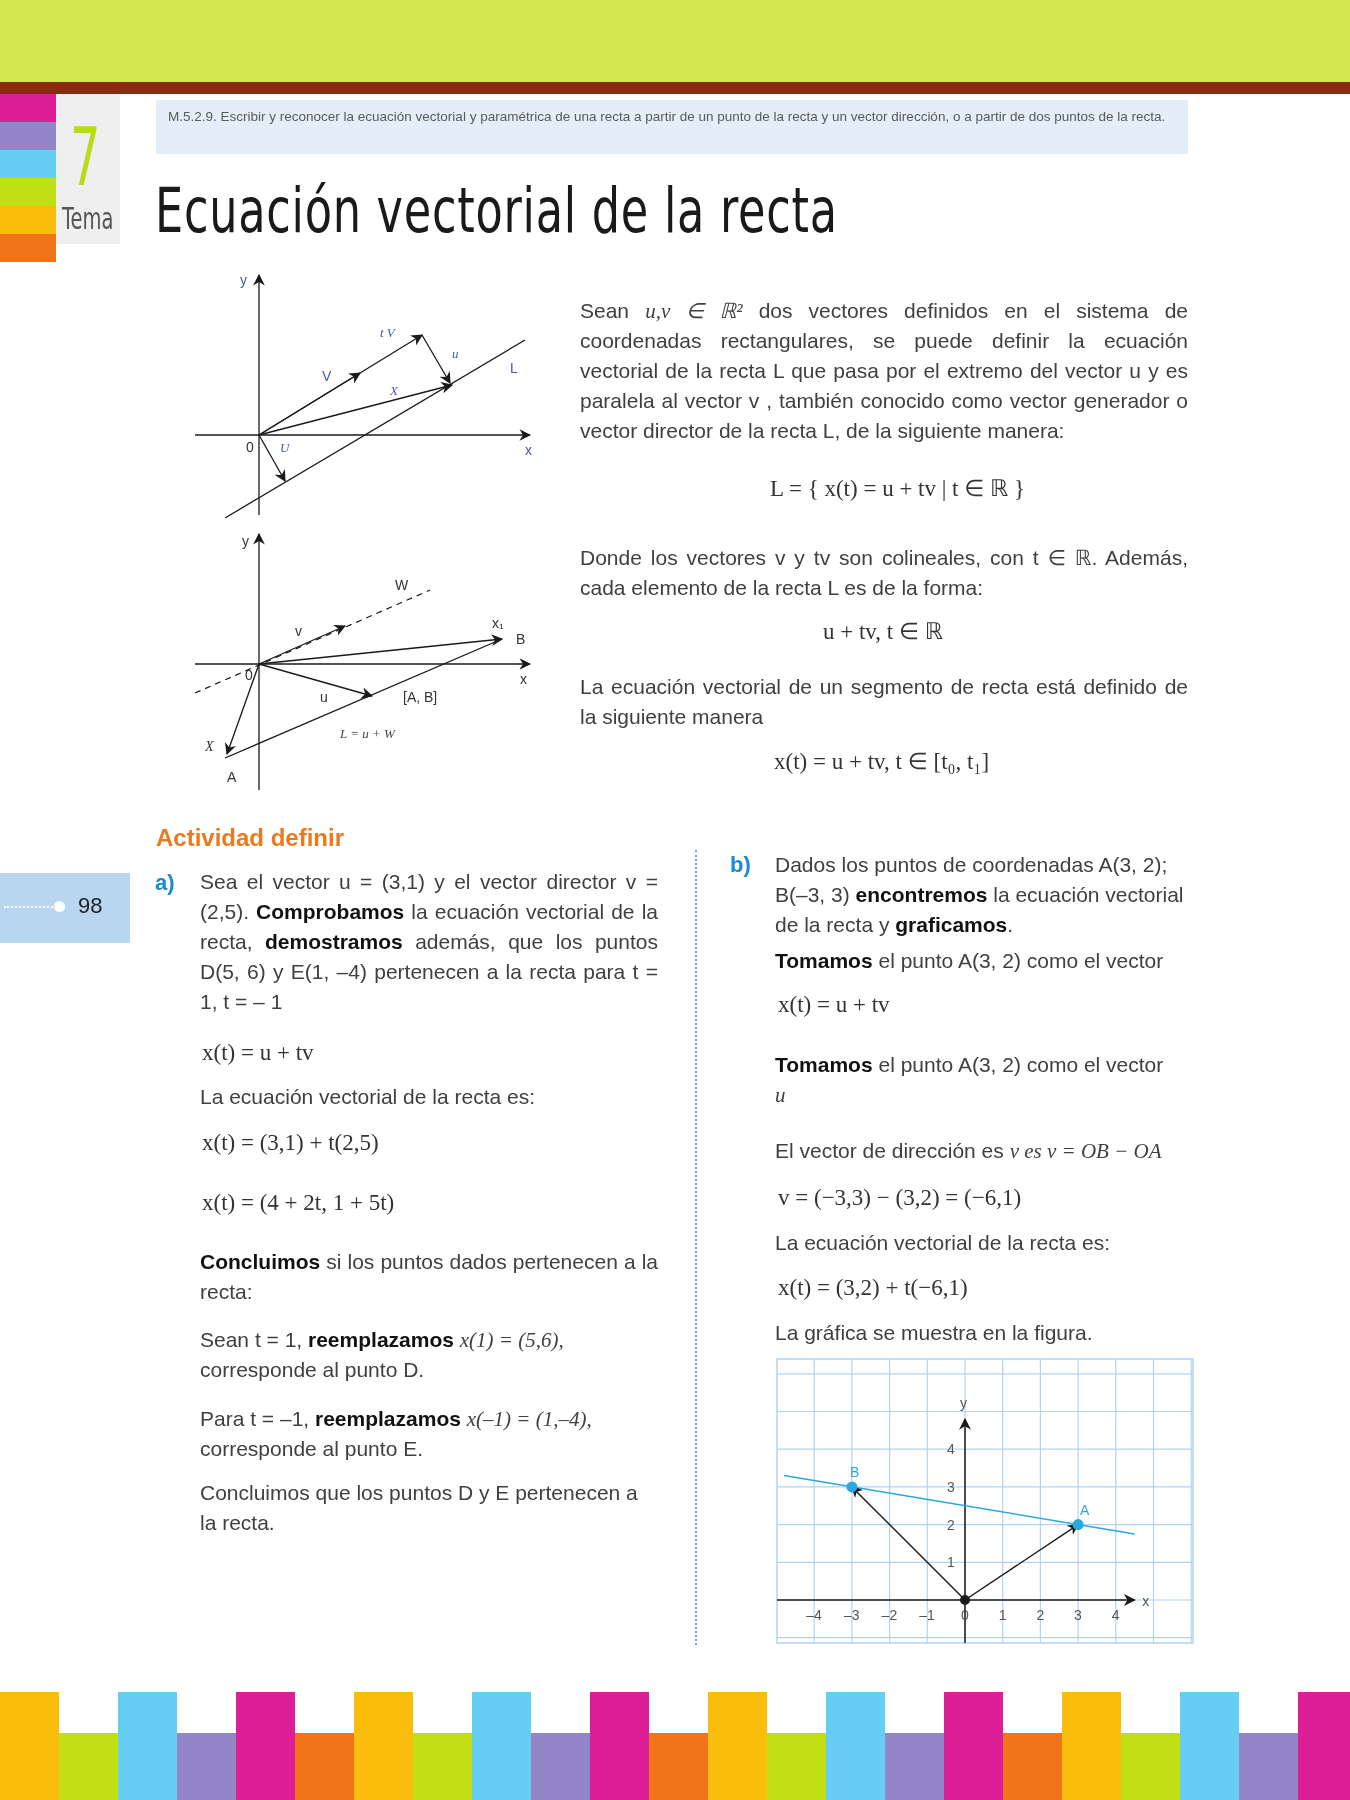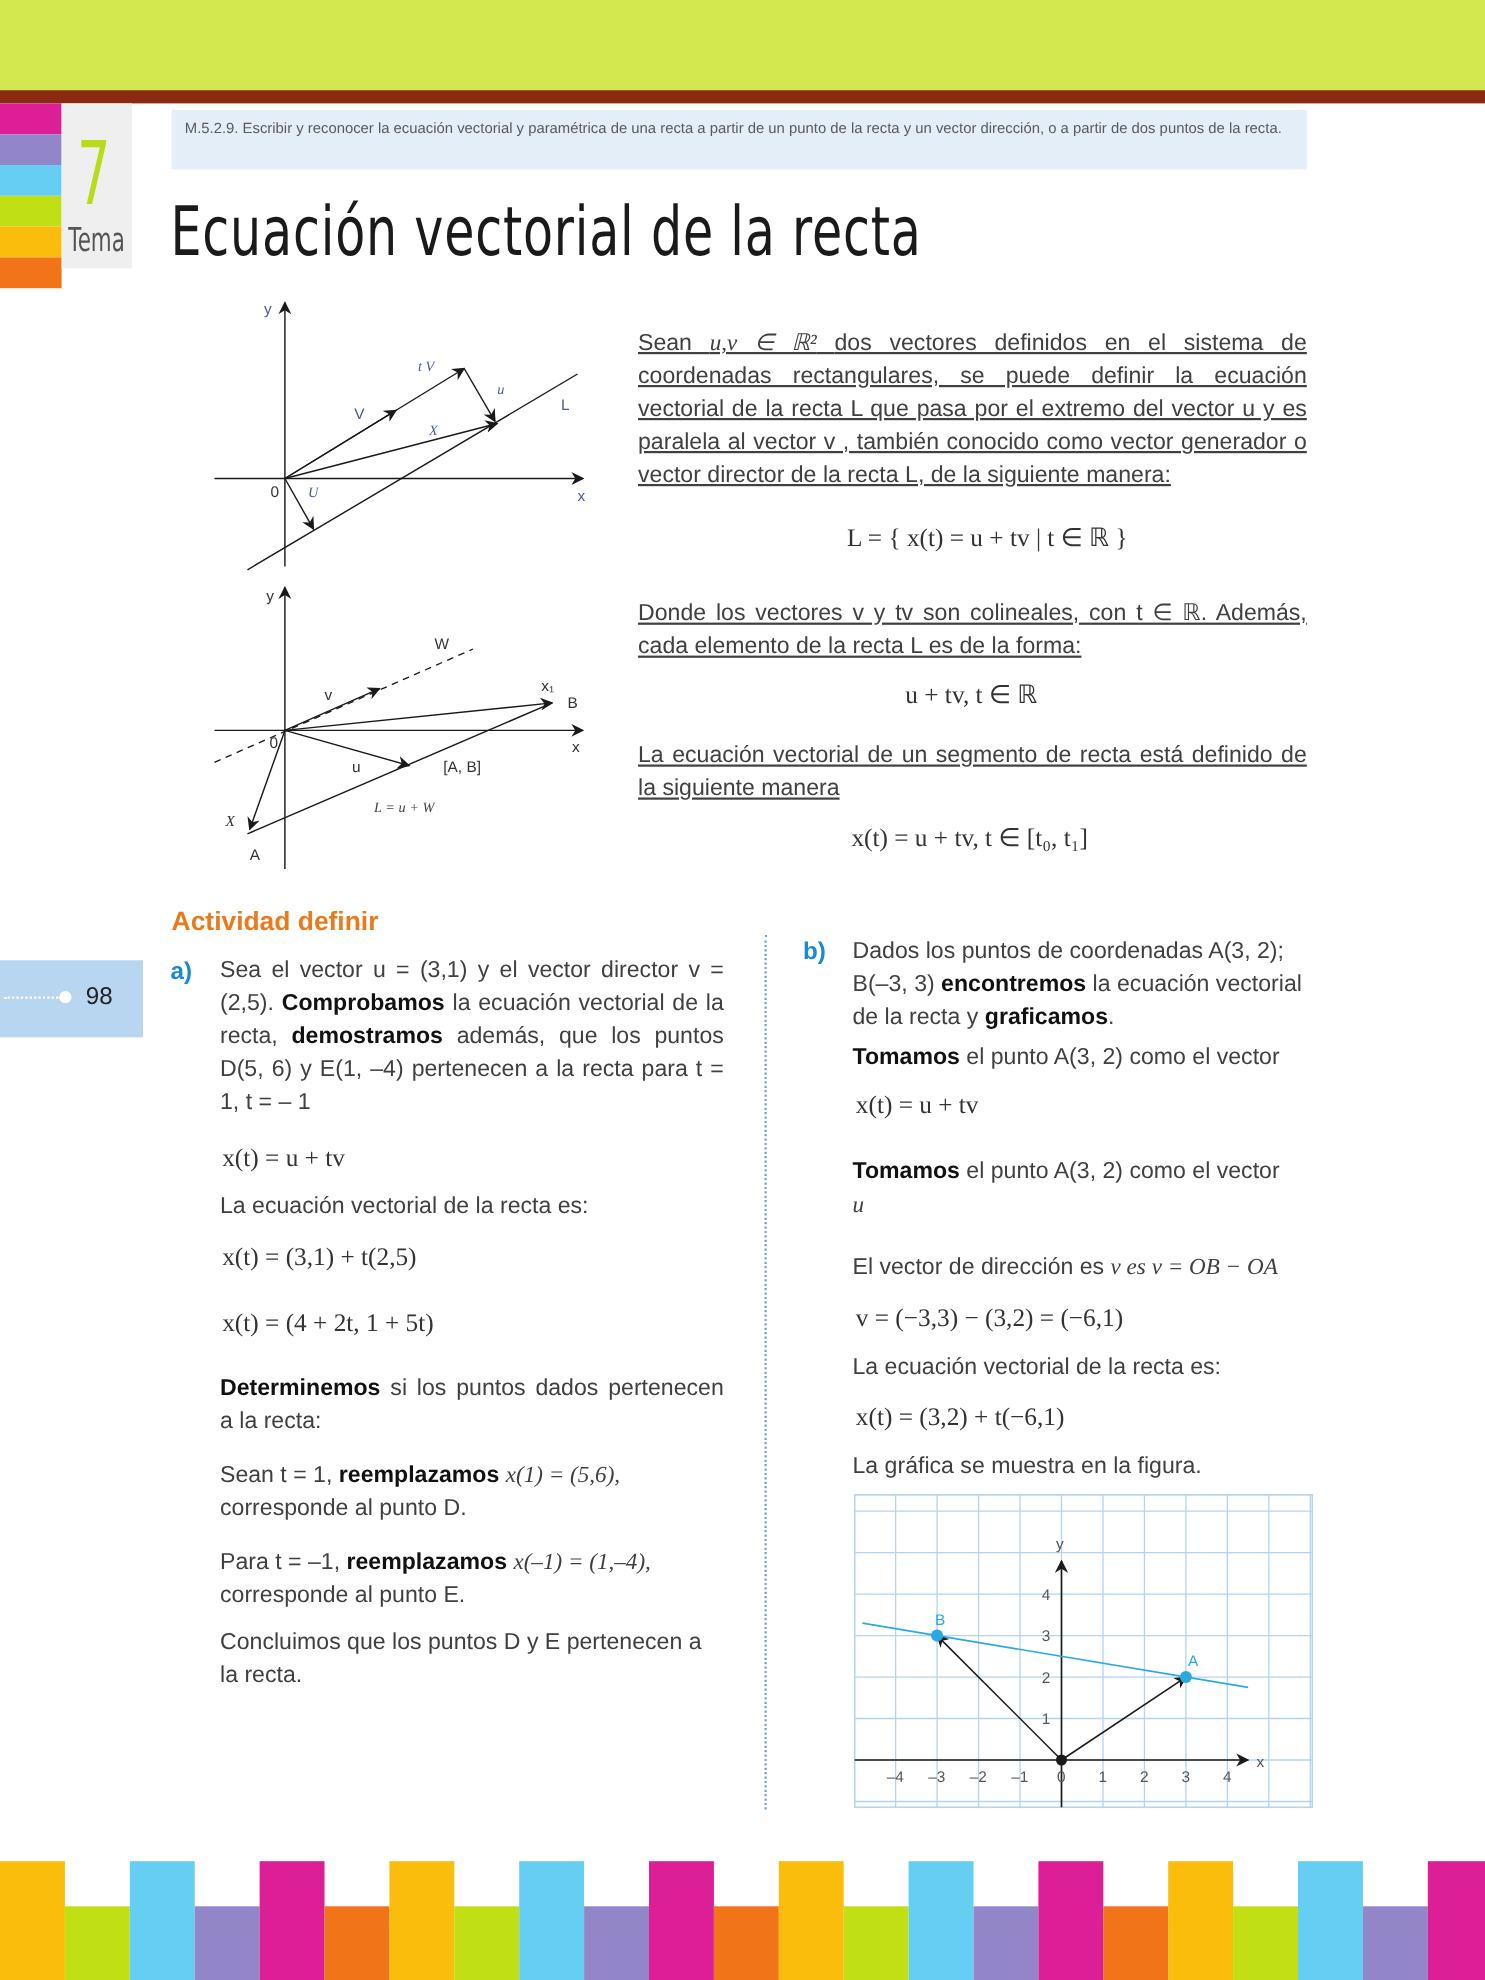--- a/index.html
+++ b/index.html
@@ -12,21 +12,21 @@
   .tema-box { position:absolute; left:56px; top:94px; width:64px; height:150px; background:#efefef; }
   .tema-num { position:absolute; left:70px; top:118px; font-family:"DejaVu Sans", sans-serif; font-size:80px;
               color:#b8dc1c; line-height:1; transform:scaleX(0.6); transform-origin:left top; }
   .tema-label { position:absolute; left:62px; top:204px; font-size:30px; color:#555;
                 transform:scaleX(0.65); transform-origin:left top; line-height:1; }
   .objective { position:absolute; left:156px; top:100px; width:1032px; height:54px; background:#e3eef9;
                font-family:"Liberation Sans", sans-serif; font-size:13.5px; color:#5a5a5a; padding:7px 12px; box-sizing:border-box; line-height:20px; }
   .title { position:absolute; left:155px; top:180px; font-family:"DejaVu Sans", sans-serif; font-size:62px;
            color:#1a1a1a; line-height:1; transform:scaleX(0.72); transform-origin:left top; white-space:nowrap; letter-spacing:1px; }
   .body-text { font-family:"Liberation Sans", sans-serif; font-size:21px; color:#404040; line-height:30px; }
-  .p-right { position:absolute; left:580px; width:608px; text-align:justify;text-decoration:underline; }
+  .p-right { position:absolute; left:580px; width:608px; text-align:justify; }
   .formula { position:absolute; font-family:"Liberation Serif", serif; font-size:23px; color:#333; white-space:nowrap; }
   .diagram { position:absolute; }
   .section-head { position:absolute; left:156px; top:824px; font-family:"Liberation Sans", sans-serif; font-size:24px;
                   font-weight:bold; color:#ea7a1d; }
   .page-tab { position:absolute; left:0; top:873px; width:130px; height:70px; background:#b9d6f0; }
   .page-dots { position:absolute; left:4px; top:906px; width:52px; border-top:2px dotted #fff; }
   .page-dot { position:absolute; left:54px; top:901px; width:11px; height:11px; border-radius:50%; background:#fff; }
   .page-num { position:absolute; left:78px; top:893px; font-family:"Liberation Sans", sans-serif; font-size:22px; color:#222; }
   .col { position:absolute; font-family:"Liberation Sans", sans-serif; font-size:21px; color:#404040; line-height:30px; }
   .col b { color:#111; font-weight:bold; }
@@ -131,21 +131,21 @@
   <b>Comprobamos</b>
   <span>la ecuación vectorial de la recta,</span>
   <b>demostramos</b>
   <span>además, que los puntos D(5, 6) y E(1, –4) pertenecen a la recta para t = 1, t = – 1</span>
 </div>
 <div class="formula" style="left:202px;top:1040px">x(t) = u + tv</div>
 <div class="col" style="left:200px;top:1082px">La ecuación vectorial de la recta es:</div>
 <div class="formula" style="left:202px;top:1130px">x(t) = (3,1) + t(2,5)</div>
 <div class="formula" style="left:202px;top:1190px">x(t) = (4 + 2t, 1 + 5t)</div>
 <div class="col" style="left:200px;top:1247px;width:458px;text-align:justify">
-  <b>Determinemos</b> <span>si los puntos dados pertenecen a la recta:</span>
+  <b>Concluimos</b> <span>si los puntos dados pertenecen a la recta:</span>
 </div>
 <div class="col" style="left:200px;top:1325px;width:458px">
   <span>Sean t = 1,</span> <b>reemplazamos</b>
   <span style="font-family:'Liberation Serif',serif;font-style:italic">x(1) = (5,6),</span><br>
   <span>corresponde al punto D.</span>
 </div>
 <div class="col" style="left:200px;top:1404px;width:458px">
   <span>Para t = –1,</span> <b>reemplazamos</b>
   <span style="font-family:'Liberation Serif',serif;font-style:italic">x(–1) = (1,–4),</span><br>
   <span>corresponde al punto E.</span>

